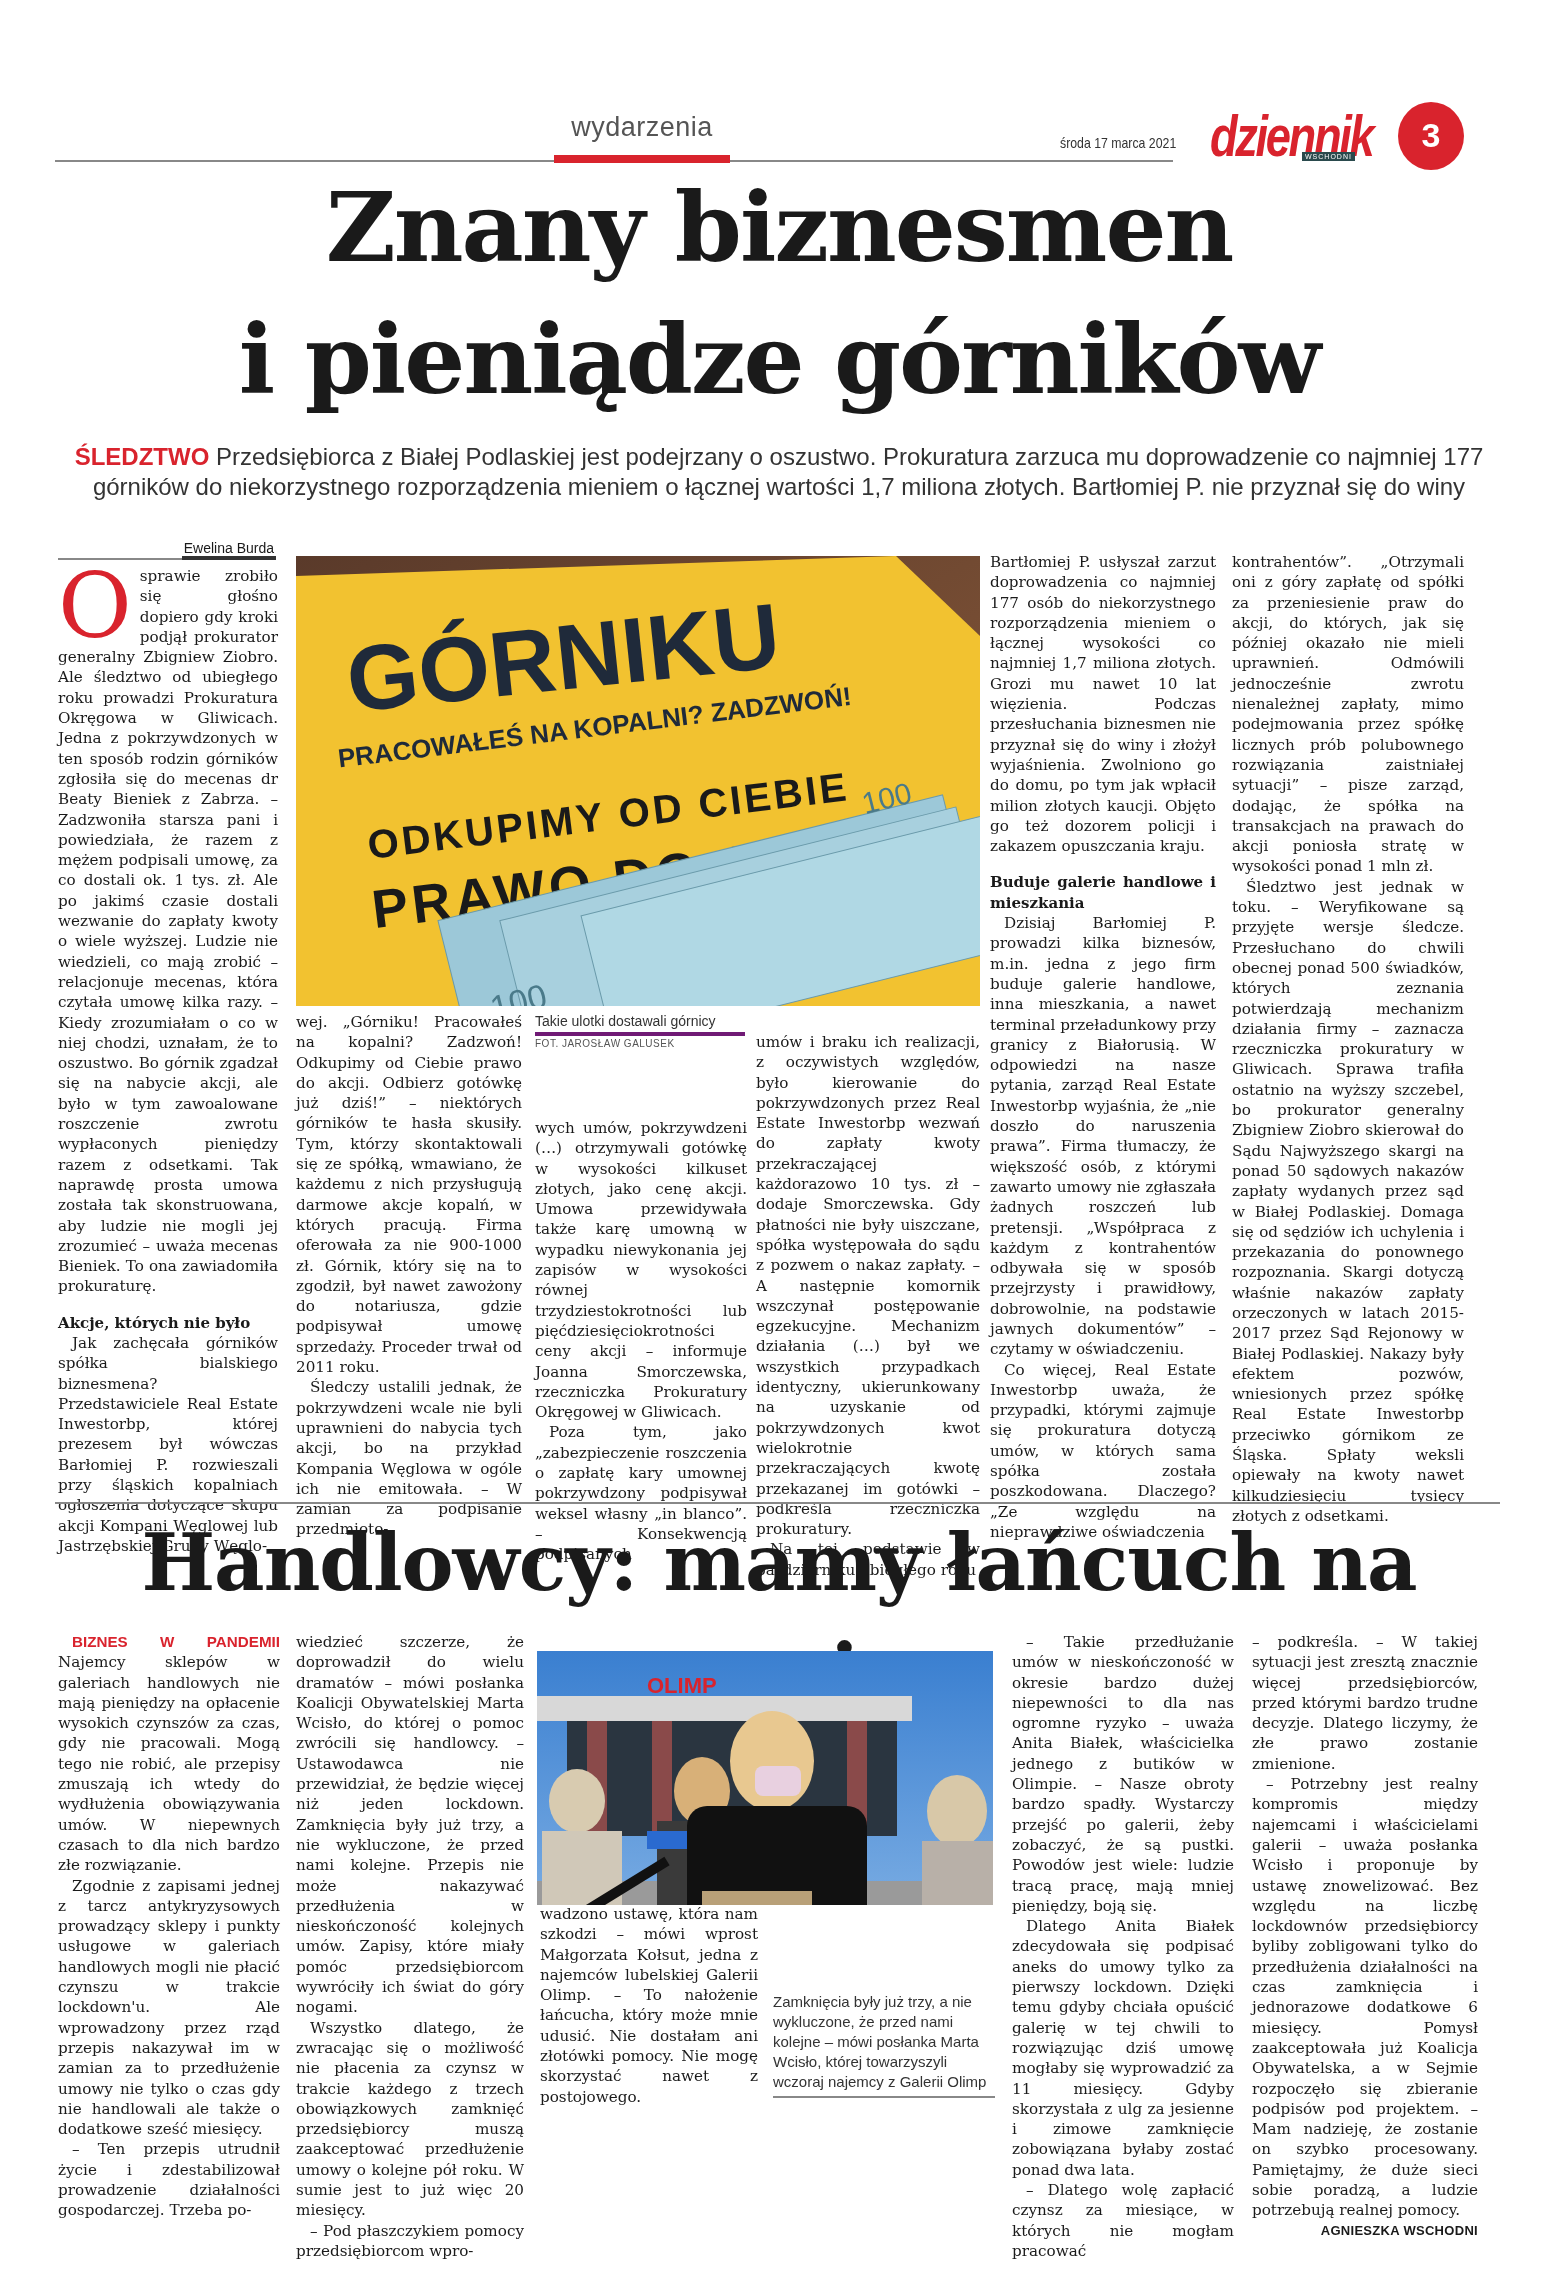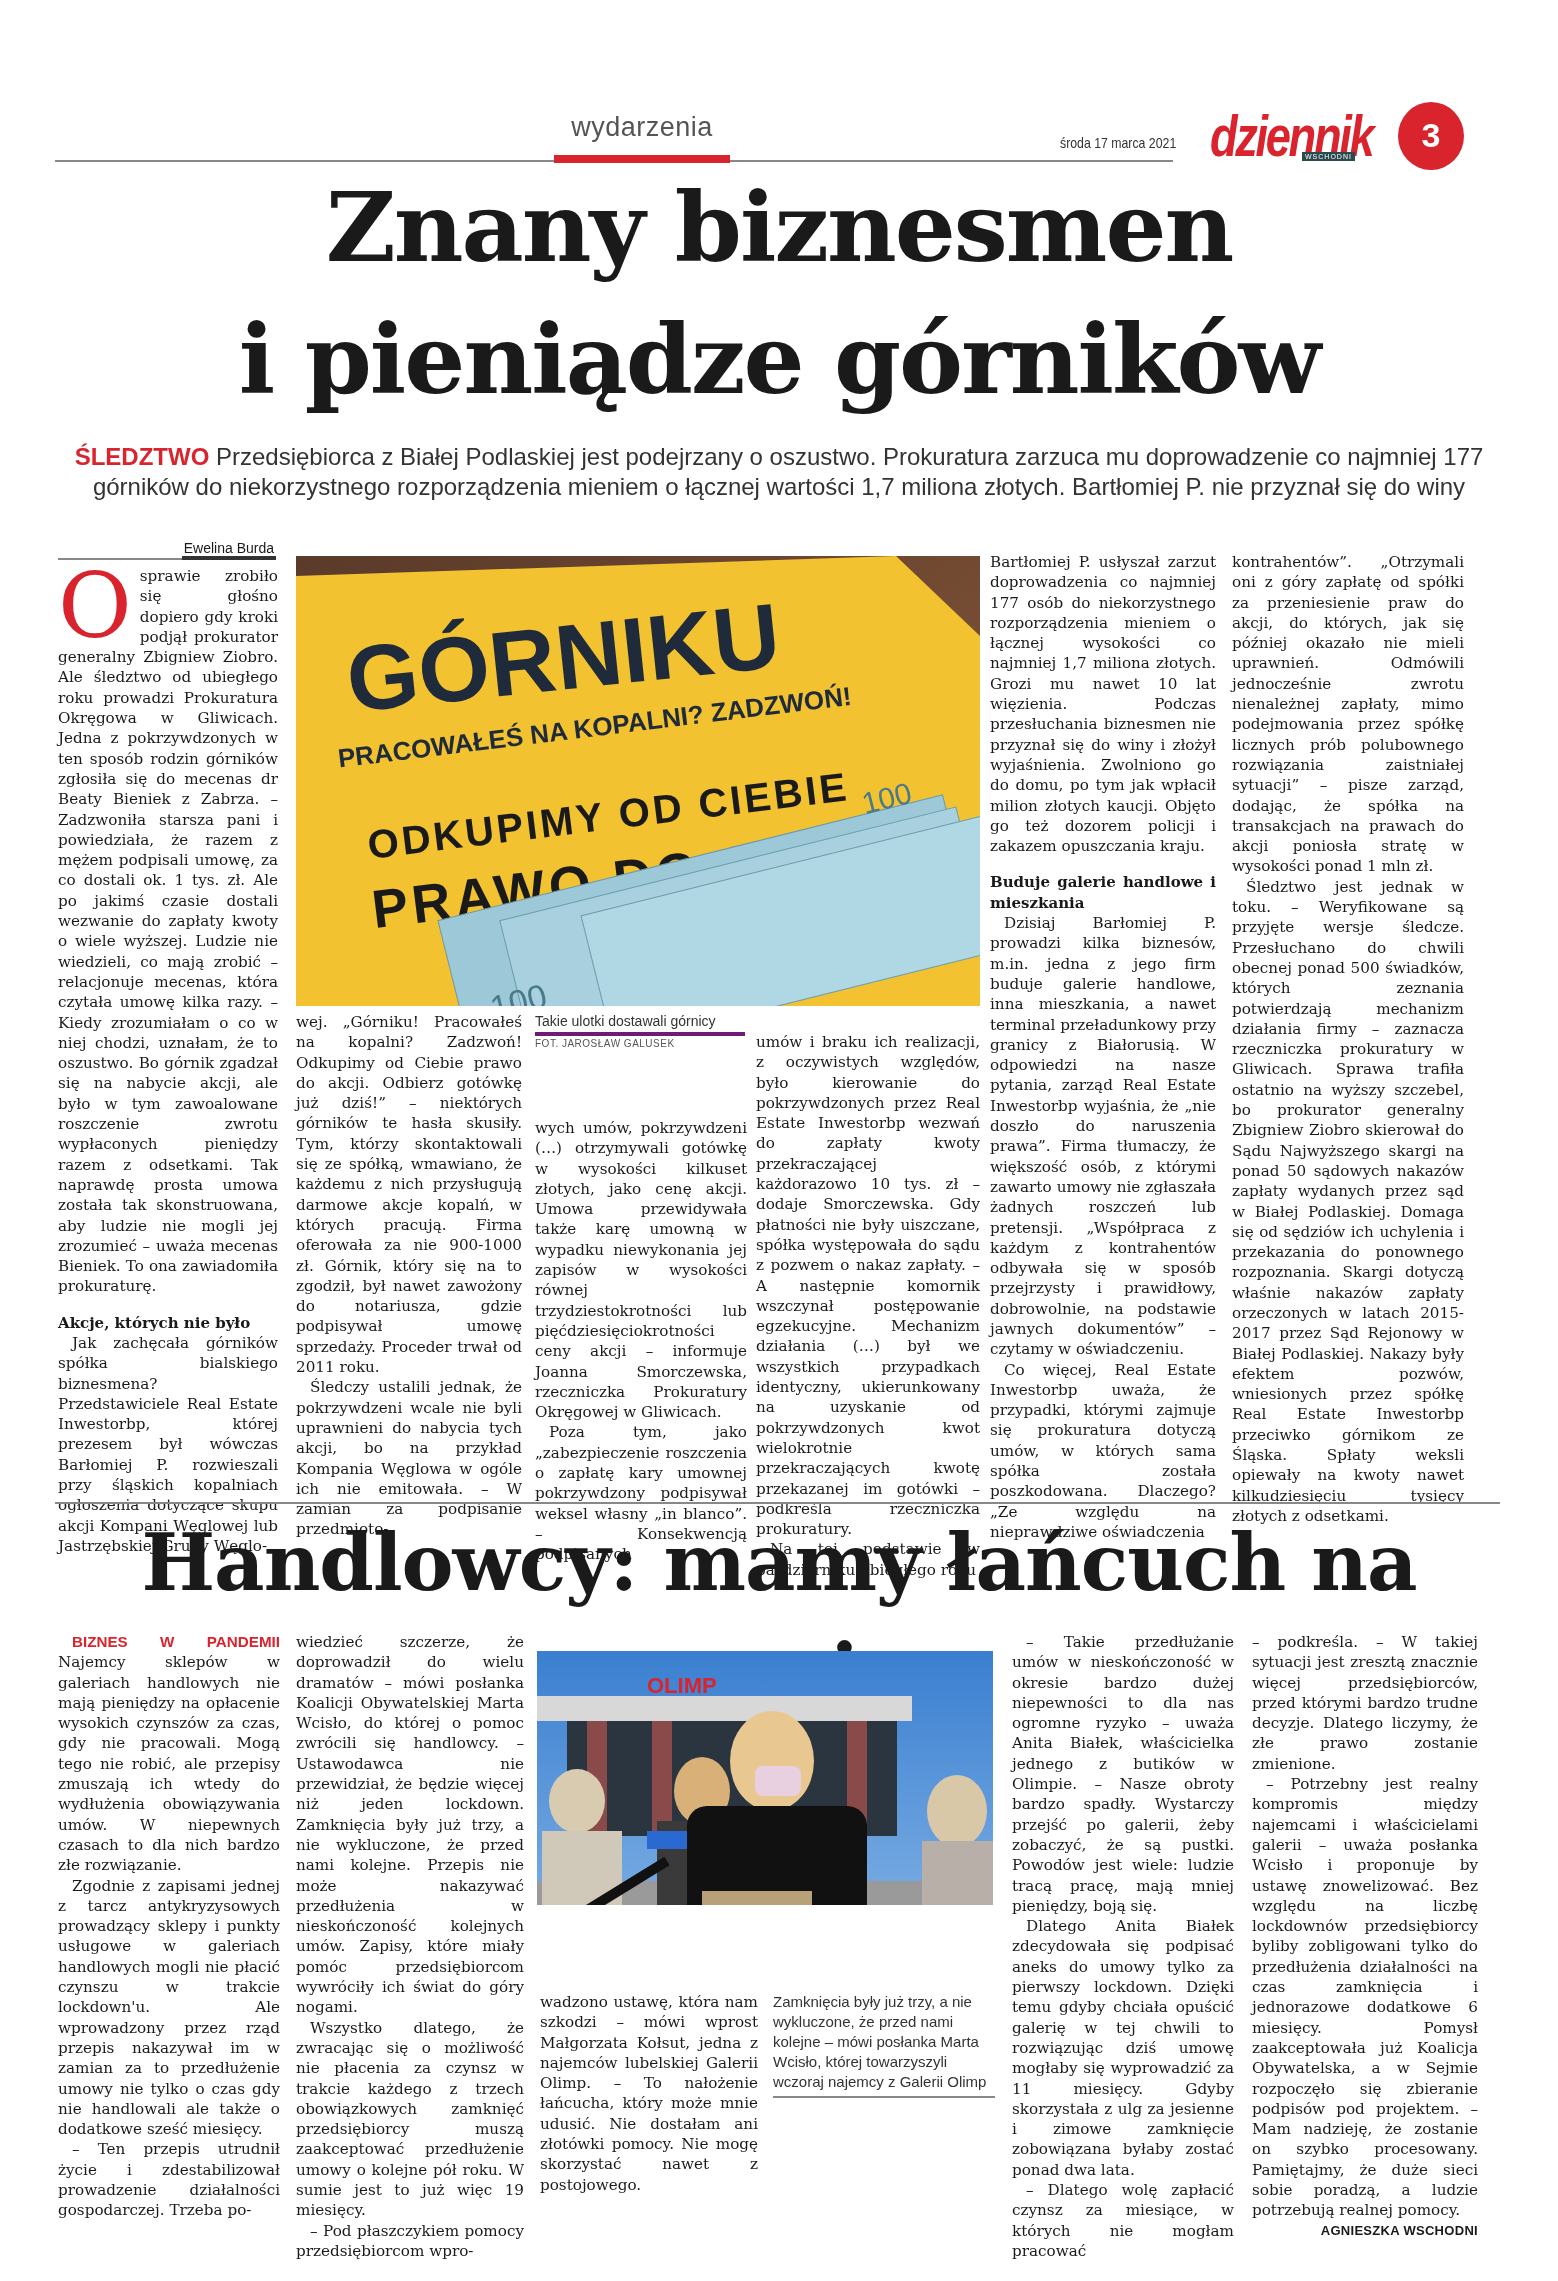--- a/index.html
+++ b/index.html
@@ -119,21 +119,21 @@
 <div class="abs headline h2">Handlowcy: mamy łańcuch na szyi</div>
 
 <div class="abs col" style="left:58px;top:1632px;width:222px">
   <p><span class="kicker" style="font-family:'Liberation Sans',sans-serif">BIZNES W PANDEMII</span><span> Najemcy sklepów w galeriach handlowych nie mają pieniędzy na opłacenie wysokich czynszów za czas, gdy nie pracowali. Mogą tego nie robić, ale przepisy zmuszają ich wtedy do wydłużenia obowiązywania umów. W niepewnych czasach to dla nich bardzo złe rozwiązanie.</span></p>
   <p>Zgodnie z zapisami jednej z tarcz antykryzysowych prowadzący sklepy i punkty usługowe w galeriach handlowych mogli nie płacić czynszu w trakcie lockdown'u. Ale wprowadzony przez rząd przepis nakazywał im w zamian za to przedłużenie umowy nie tylko o czas gdy nie handlowali ale także o dodatkowe sześć miesięcy.</p>
   <p>– Ten przepis utrudnił życie i zdestabilizował prowadzenie działalności gospodarczej. Trzeba po-</p>
 </div>
 
 <div class="abs col" style="left:296px;top:1632px;width:228px">
   <p class="noind">wiedzieć szczerze, że doprowadził do wielu dramatów – mówi posłanka Koalicji Obywatelskiej Marta Wcisło, do której o pomoc zwrócili się handlowcy. – Ustawodawca nie przewidział, że będzie więcej niż jeden lockdown. Zamknięcia były już trzy, a nie wykluczone, że przed nami kolejne. Przepis nie może nakazywać przedłużenia w nieskończoność kolejnych umów. Zapisy, które miały pomóc przedsiębiorcom wywróciły ich świat do góry nogami.</p>
-  <p>Wszystko dlatego, że zwracając się o możliwość nie płacenia za czynsz w trakcie każdego z trzech obowiązkowych zamknięć przedsiębiorcy muszą zaakceptować przedłużenie umowy o kolejne pół roku. W sumie jest to już więc 19 miesięcy.</p>
+  <p>Wszystko dlatego, że zwracając się o możliwość nie płacenia za czynsz w trakcie każdego z trzech obowiązkowych zamknięć przedsiębiorcy muszą zaakceptować przedłużenie umowy o kolejne pół roku. W sumie jest to już więc 20 miesięcy.</p>
   <p>– Pod płaszczykiem pomocy przedsiębiorcom wpro-</p>
 </div>
 
 <div class="abs photo2">
   <svg width="456" height="330" viewBox="0 0 456 330">
     <defs>
         <linearGradient id="sky" x1="0" y1="0" x2="0" y2="1">
           <stop offset="0" stop-color="#3a7fd0"></stop>
           <stop offset="1" stop-color="#8ab8e8"></stop>
         </linearGradient>
@@ -154,21 +154,21 @@
     <rect x="218" y="115" width="46" height="30" rx="8" fill="#e8d0e0"></rect>
     <rect x="150" y="155" width="180" height="175" rx="20" fill="#111"></rect>
     <rect x="165" y="240" width="110" height="50" fill="#b8a078"></rect>
     <ellipse cx="420" cy="160" rx="30" ry="36" fill="#d8c8a8"></ellipse>
     <rect x="385" y="190" width="71" height="140" fill="#b8b0a8"></rect>
     <rect x="110" y="180" width="40" height="18" fill="#2a6ad0"></rect>
     <line x1="0" y1="290" x2="130" y2="210" stroke="#111" stroke-width="10"></line>
   </svg>
 </div>
 
-<div class="abs col" style="left:540px;top:1992px;width:218px">
+<div class="abs col" style="left:540px;top:1904px;width:218px">
   <p class="noind">wadzono ustawę, która nam szkodzi – mówi wprost Małgorzata Kołsut, jedna z najemców lubelskiej Galerii Olimp. – To nałożenie łańcucha, który może mnie udusić. Nie dostałam ani złotówki pomocy. Nie mogę skorzystać nawet z postojowego.</p>
 </div>
 
 <div class="abs" style="left:773px;top:1992px;width:222px;border-bottom:2px solid #888;padding-bottom:4px">
   <div class="caption" style="font-size:15px;line-height:20px">Zamknięcia były już trzy, a nie wykluczone, że przed nami kolejne – mówi posłanka Marta Wcisło, której towarzyszyli wczoraj najemcy z Galerii Olimp</div>
 </div>
 
 <div class="abs col" style="left:1012px;top:1632px;width:222px">
   <p>– Takie przedłużanie umów w nieskończoność w okresie bardzo dużej niepewności to dla nas ogromne ryzyko – uważa Anita Białek, właścicielka jednego z butików w Olimpie. – Nasze obroty bardzo spadły. Wystarczy przejść po galerii, żeby zobaczyć, że są pustki. Powodów jest wiele: ludzie tracą pracę, mają mniej pieniędzy, boją się.</p>
   <p>Dlatego Anita Białek zdecydowała się podpisać aneks do umowy tylko za pierwszy lockdown. Dzięki temu gdyby chciała opuścić galerię w tej chwili to rozwiązując dziś umowę mogłaby się wyprowadzić za 11 miesięcy. Gdyby skorzystała z ulg za jesienne i zimowe zamknięcie zobowiązana byłaby zostać ponad dwa lata.</p>

